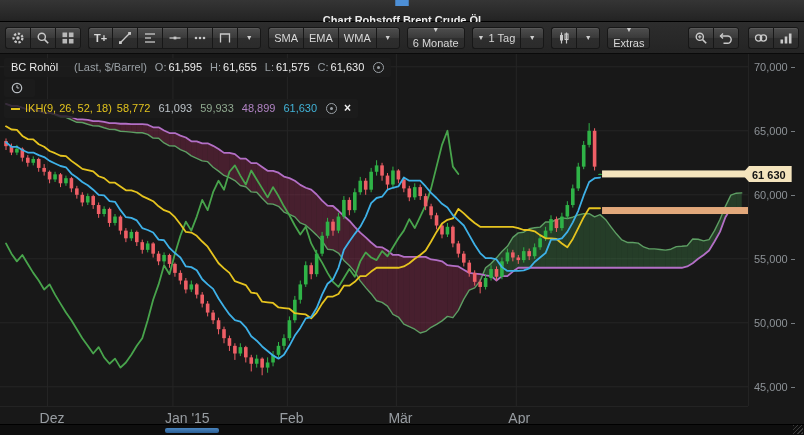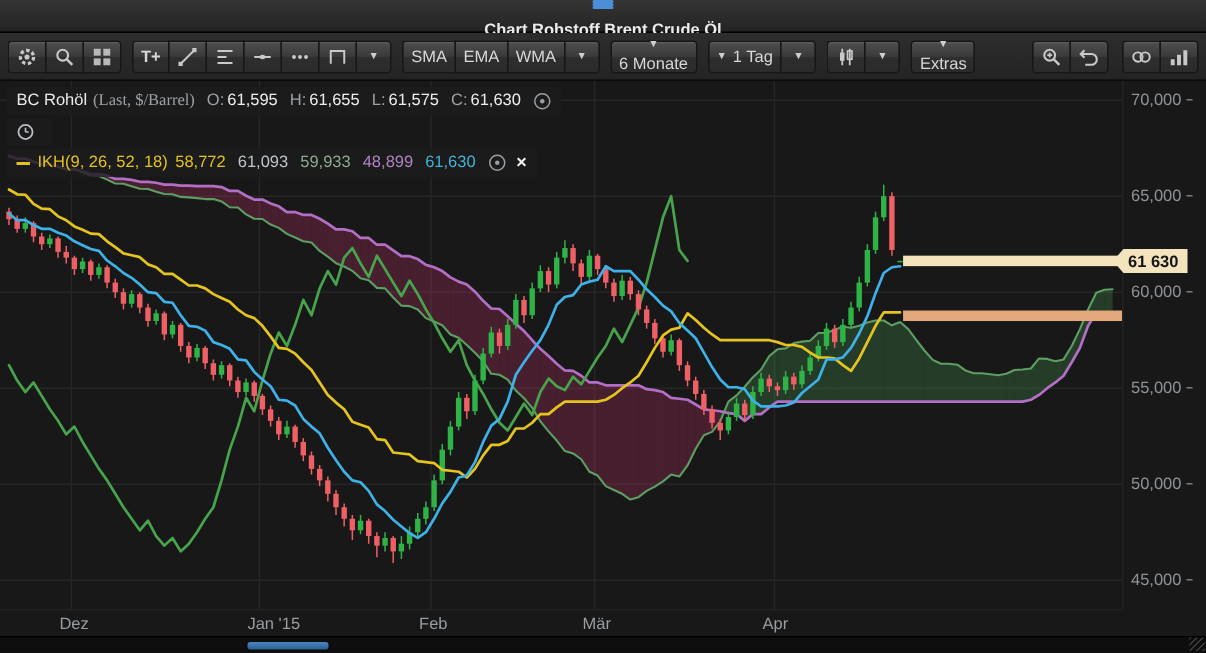--- a/index.html
+++ b/index.html
@@ -37,33 +37,33 @@
   
   .chart-wrap{position:absolute;top:54px;left:0;width:804px;height:381px;background:#181818;}
   #plot-svg{position:absolute;top:0;left:0;}
   .price-axis{position:absolute;top:0;left:748px;width:56px;height:352px;border-left:1px solid #232323;font-size:11px;color:#8d9297;}
   .ptick{position:absolute;left:5px;transform:translateY(-50%);white-space:nowrap;}
   .pmark{display:inline-block;width:4px;height:1px;background:#767b80;margin-left:3px;vertical-align:middle;}
   .price-tag{position:absolute;left:-7px;height:16px;line-height:16px;background:#f4e4bd;color:#141414;
     font-size:11px;font-weight:bold;padding:1px 6px 0 10px;white-space:nowrap;
     clip-path:polygon(0 50%,7px 0,100% 0,100% 100%,7px 100%);}
   .time-axis{position:absolute;top:352px;left:0;width:748px;height:18px;border-top:1px solid #232323;}
-  .tlabel{position:absolute;top:3px;font-size:11px;color:#989da2;white-space:nowrap;}
+  .tlabel{position:absolute;top:3px;font-size:14px;color:#989da2;white-space:nowrap;}
   .scrollbar{position:absolute;top:370px;left:0;width:804px;height:11px;background:#0e0e0e;border-top:1px solid #000;}
   .scroll-thumb{position:absolute;left:165px;top:3px;width:54px;height:5px;border-radius:2px;
     background:linear-gradient(#4a85c0,#2b5f95);}
   .grip{position:absolute;right:1px;top:371px;width:10px;height:9px;
     background:repeating-linear-gradient(135deg,#3c3c3c 0 1px,transparent 1px 3px);}
 
   
   .legend{position:absolute;top:4px;left:4px;display:flex;flex-direction:column;gap:2px;align-items:flex-start;z-index:5;}
   .lrow{background:rgba(28,28,28,.82);padding:3px 7px;border-radius:2px;display:flex;align-items:center;
     font-size:11px;color:#d6d6d6;line-height:13px;white-space:nowrap;}
   .l-name{color:#eaeaea;}
-  .l-sub{color:#9ba1a6;margin-left:4px;font-family:Liberation Serif, serif;}
+  .l-sub{color:#9ba1a6;margin-left:16px;}
   .l-lab{color:#9ba1a6;margin-left:8px;}
   .l-val{color:#ededed;margin-left:2px;}
   .ltoggle{width:11px;height:11px;border:1px solid #9aa0a5;border-radius:50%;position:relative;display:inline-block;margin-left:9px;cursor:pointer;flex:none;}
   .ltoggle::after{content:"";position:absolute;left:3px;top:3px;width:3px;height:3px;border-radius:50%;background:#9aa0a5;}
   .lclose{color:#f0f0f0;font-weight:bold;font-size:12px;margin-left:7px;cursor:pointer;}
   .swatch{width:9px;height:2px;background:#e2c31e;margin-right:5px;flex:none;}
   .ind-name{color:#e2c31e;}
   .ind-main{color:#e2c31e;margin-left:5px;}
   .ind-values span{margin-left:8px;}
   .clock{margin-right:5px;flex:none;}

